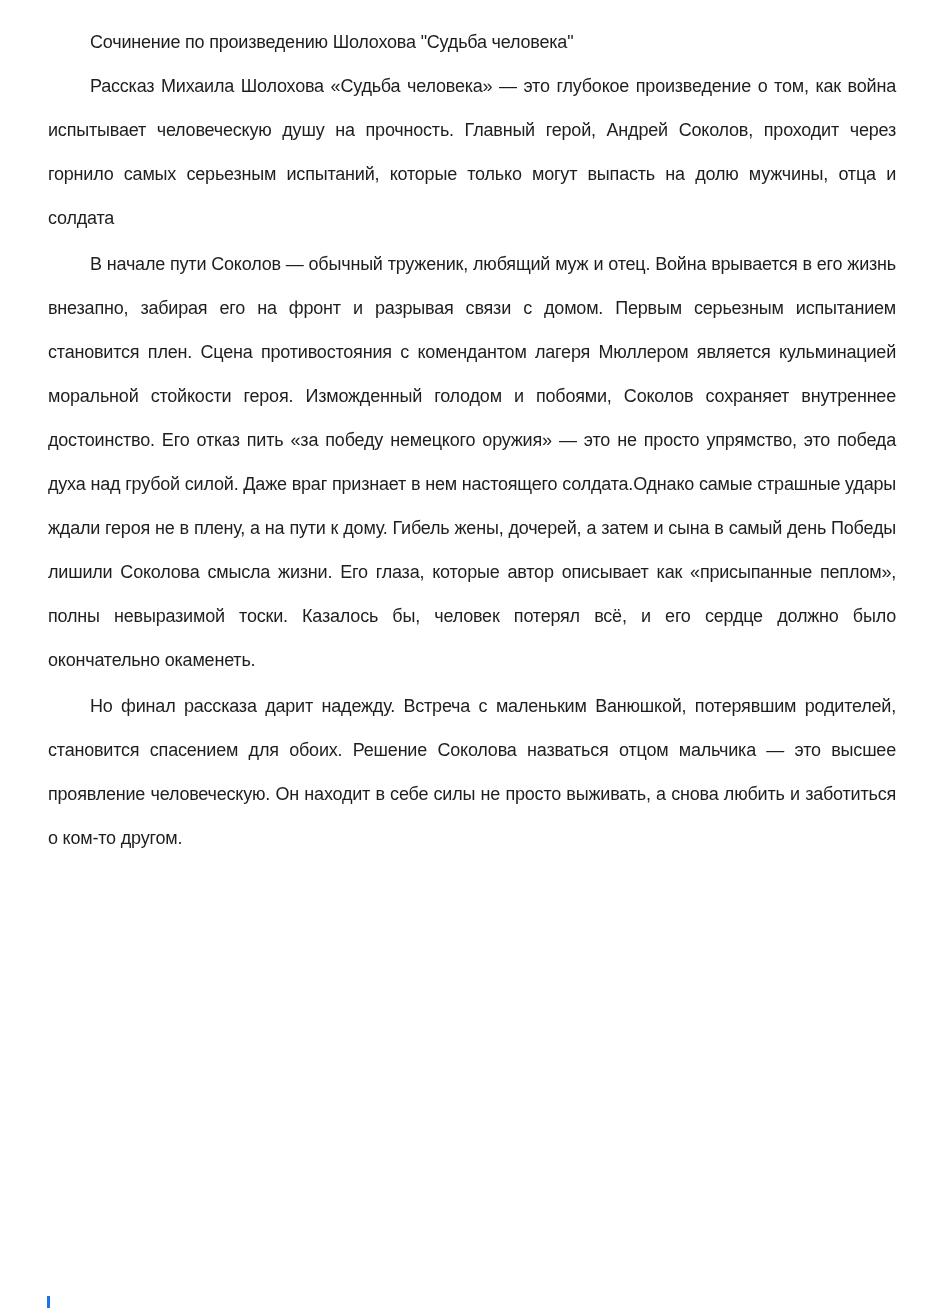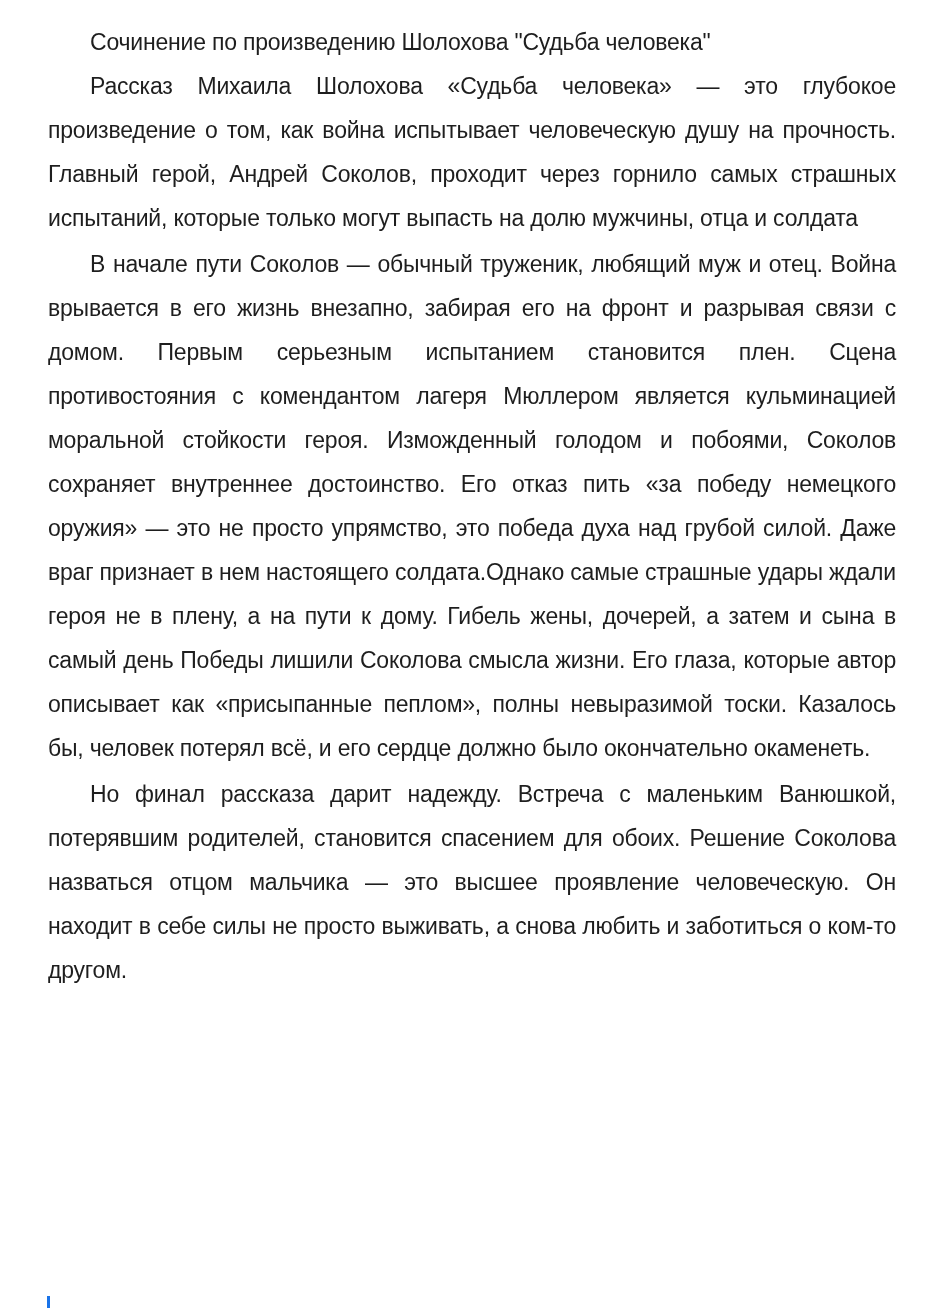--- a/index.html
+++ b/index.html
@@ -13,21 +13,21 @@
     overflow: hidden;
     position: relative;
   }
   .doc {
     position: absolute;
     left: 48px;
     top: 20px;
     width: 848px;
     color: #1e1e1e;
     font-family: "Liberation Sans", sans-serif;
-    font-size: 23px;
+    font-size: 18px;
     line-height: 44px;
     letter-spacing: -0.2px;
   }
   .doc p {
     margin: 0 0 2px 0;
     text-align: justify;
     text-indent: 42px;
   }
   .doc p.title {
     text-align: left;
@@ -40,17 +40,17 @@
     width: 3px;
     height: 12px;
     background: #1a73e8;
   }
 </style>
 </head>
 <body>
 
 <div class="doc">
   <p class="title">Сочинение по произведению Шолохова "Судьба человека"</p>
-  <p>Рассказ Михаила Шолохова «Судьба человека» — это глубокое произведение о том, как война испытывает человеческую душу на прочность. Главный герой, Андрей Соколов, проходит через горнило самых страшных испытаний, которые только могут выпасть на долю мужчины, отца и солдата</p>
+  <p>Рассказ Михаила Шолохова «Судьба человека» — это глубокое произведение о том, как война испытывает человеческую душу на прочность. Главный герой, Андрей Соколов, проходит через горнило самых серьезным испытаний, которые только могут выпасть на долю мужчины, отца и солдата</p>
   <p>В начале пути Соколов — обычный труженик, любящий муж и отец. Война врывается в его жизнь внезапно, забирая его на фронт и разрывая связи с домом. Первым серьезным испытанием становится плен. Сцена противостояния с комендантом лагеря Мюллером является кульминацией моральной стойкости героя. Изможденный голодом и побоями, Соколов сохраняет внутреннее достоинство. Его отказ пить «за победу немецкого оружия» — это не просто упрямство, это победа духа над грубой силой. Даже враг признает в нем настоящего солдата.Однако самые страшные удары ждали героя не в плену, а на пути к дому. Гибель жены, дочерей, а затем и сына в самый день Победы лишили Соколова смысла жизни. Его глаза, которые автор описывает как «присыпанные пеплом», полны невыразимой тоски. Казалось бы, человек потерял всё, и его сердце должно было окончательно окаменеть.</p>
   <p>Но финал рассказа дарит надежду. Встреча с маленьким Ванюшкой, потерявшим родителей, становится спасением для обоих. Решение Соколова назваться отцом мальчика — это высшее проявление человеческую. Он находит в себе силы не просто выживать, а снова любить и заботиться о ком-то другом.</p>
 </div>
 <div class="caret"></div>
 
 </body></html>

